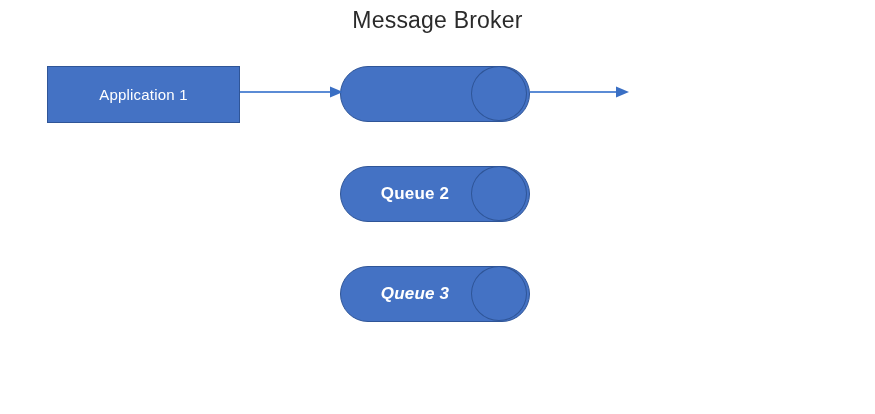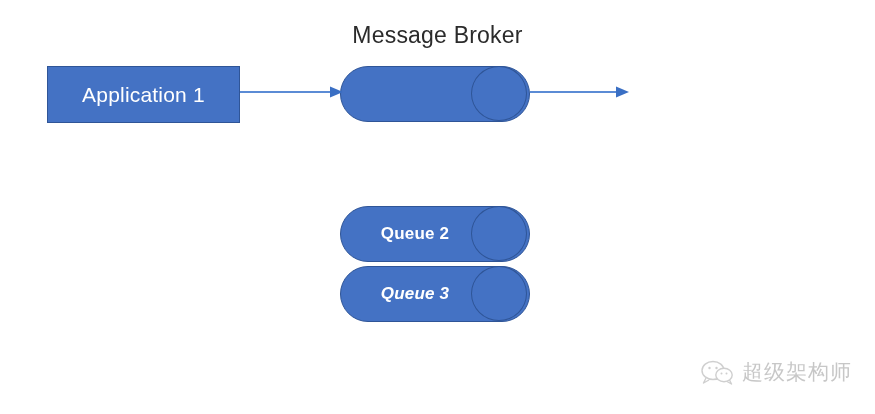--- a/index.html
+++ b/index.html
@@ -15,40 +15,40 @@
     width: 875px;
     height: 414px;
     background: #ffffff;
     overflow: hidden;
   }
 
   
   .diagram-title {
     position: absolute;
     left: 0;
-    top: 22px;
+    top: 7px;
     width: 875px;
     text-align: center;
     font-size: 23px;
     color: #2b2b2b;
     letter-spacing: 0.2px;
     white-space: nowrap;
   }
 
   
   .app-box {
     position: absolute;
     box-sizing: border-box;
     background: #4472C4;
     border: 1.5px solid #2F5597;
     display: flex;
     align-items: center;
     justify-content: center;
     color: #ffffff;
-    font-size: 21px;
+    font-size: 15px;
     letter-spacing: 0.2px;
     white-space: nowrap;
   }
   #app1 { left: 47px;  top: 66px; width: 193px; height: 57px; }
   #app2 { left: 628px; top: 66px; width: 193px; height: 57px; }
 
   
   .queue {
     position: absolute;
     width: 190px;
@@ -83,21 +83,21 @@
     align-items: center;
     justify-content: center;
     color: #ffffff;
     font-size: 17px;
     font-weight: 700;
     letter-spacing: 0.2px;
     white-space: nowrap;
     z-index: 3;
   }
   #queue1 { left: 340px; top: 66px; }
-  #queue2 { left: 340px; top: 166px; margin-top: 40px; }
+  #queue2 { left: 340px; top: 166px; }
   #queue3 { left: 340px; top: 266px; font-style: italic; }
 
   
   .arrow-svg {
     position: absolute;
     overflow: visible;
   }
   #arrow1 { left: 240px; top: 84px; }
   #arrow2 { left: 530px; top: 84px; }
 
@@ -153,29 +153,14 @@
   <svg id="arrow1" class="arrow-svg" width="104" height="16" viewBox="0 0 104 16">
     <line x1="0" y1="8" x2="92" y2="8" stroke="#5B8BD5" stroke-width="2"></line>
     <polygon points="90,2.5 103,8 90,13.5" fill="#3A6FC4"></polygon>
   </svg>
 
   <svg id="arrow2" class="arrow-svg" width="100" height="16" viewBox="0 0 100 16">
     <line x1="0" y1="8" x2="88" y2="8" stroke="#5B8BD5" stroke-width="2"></line>
     <polygon points="86,2.5 99,8 86,13.5" fill="#3A6FC4"></polygon>
   </svg>
 
-  <div id="watermark">
-    <svg class="wechat-icon" width="34" height="28" viewBox="0 0 34 28">
-
-      <ellipse cx="13" cy="12.5" rx="11" ry="9" fill="none" stroke="#a8a8a8" stroke-width="1.4"></ellipse>
-      <path d="M6 20 L3.5 25 L9 22" fill="none" stroke="#a8a8a8" stroke-width="1.4" stroke-linejoin="round"></path>
-      <circle cx="9.5" cy="10" r="1.2" fill="#a8a8a8"></circle>
-      <circle cx="16.5" cy="10" r="1.2" fill="#a8a8a8"></circle>
-
-      <ellipse cx="24" cy="17" rx="8.2" ry="6.8" fill="#ffffff" stroke="#a8a8a8" stroke-width="1.4"></ellipse>
-      <path d="M29.5 22 L31.5 26 L27 23.5" fill="none" stroke="#a8a8a8" stroke-width="1.4" stroke-linejoin="round"></path>
-      <circle cx="21.5" cy="15.5" r="1" fill="#a8a8a8"></circle>
-      <circle cx="26.5" cy="15.5" r="1" fill="#a8a8a8"></circle>
-    </svg>
-    <span class="wm-text">超级架构师</span>
-  </div>
 
 </div>
 
 </body></html>

